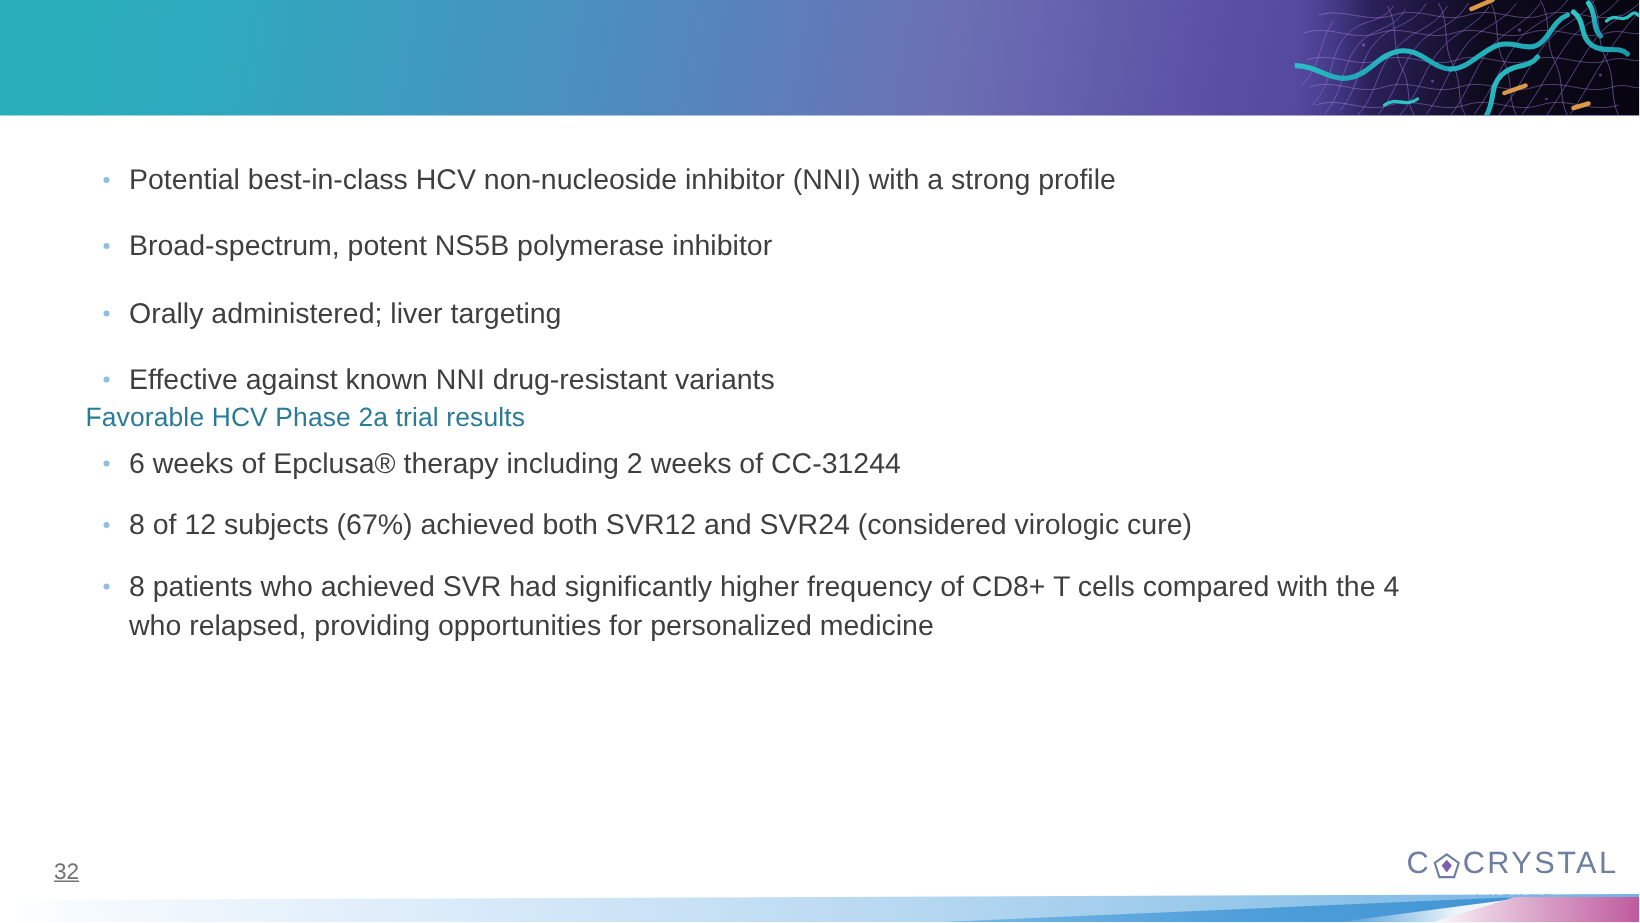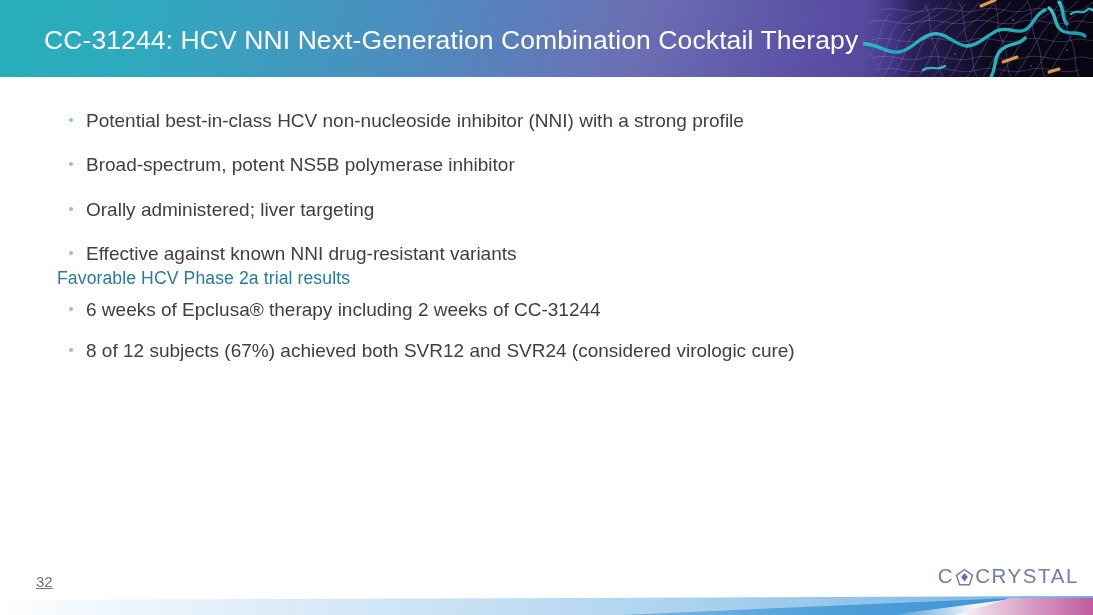--- a/index.html
+++ b/index.html
@@ -233,37 +233,37 @@
         <g fill="#9a78d8" opacity="0.5">
           <circle cx="46" cy="30" r="1.1"></circle>
           <circle cx="92" cy="54" r="1"></circle>
           <circle cx="150" cy="20" r="1.2"></circle>
           <circle cx="204" cy="50" r="1"></circle>
           <circle cx="168" cy="66" r="0.9"></circle>
         </g>
       </svg>
     </div>
 
-    <div class="header-title">CC-31244: HCV NNI Next-Generation Combination Cocktail Therapy</div>
   </div>
 
   <div class="content">
 
     <ul class="bullet-list group-top">
       <li class="bullet">Potential best-in-class HCV non-nucleoside inhibitor (NNI) with a strong profile</li>
       <li class="bullet">Broad-spectrum, potent NS5B polymerase inhibitor</li>
       <li class="bullet">Orally administered; liver targeting</li>
       <li class="bullet">Effective against known NNI drug-resistant variants</li>
     </ul>
 
     <div class="section-heading">Favorable HCV Phase 2a trial results</div>
 
     <ul class="bullet-list group-bottom">
       <li class="bullet">6 weeks of Epclusa® therapy including 2 weeks of CC-31244</li>
       <li class="bullet">8 of 12 subjects (67%) achieved both SVR12 and SVR24 (considered virologic cure)</li>
+      <li class="bullet multiline">8 patients who achieved SVR had significantly higher frequency of CD8+ T cells compared with the 4 who relapsed, providing opportunities for personalized medicine</li>
     </ul>
   </div>
 
   <div class="page-number">32</div>
 
   <div class="logo">
     <div class="logo-main">
       <span>C</span>
       <span class="logo-mark">
         <svg width="19" height="19" viewBox="0 0 20 20">

